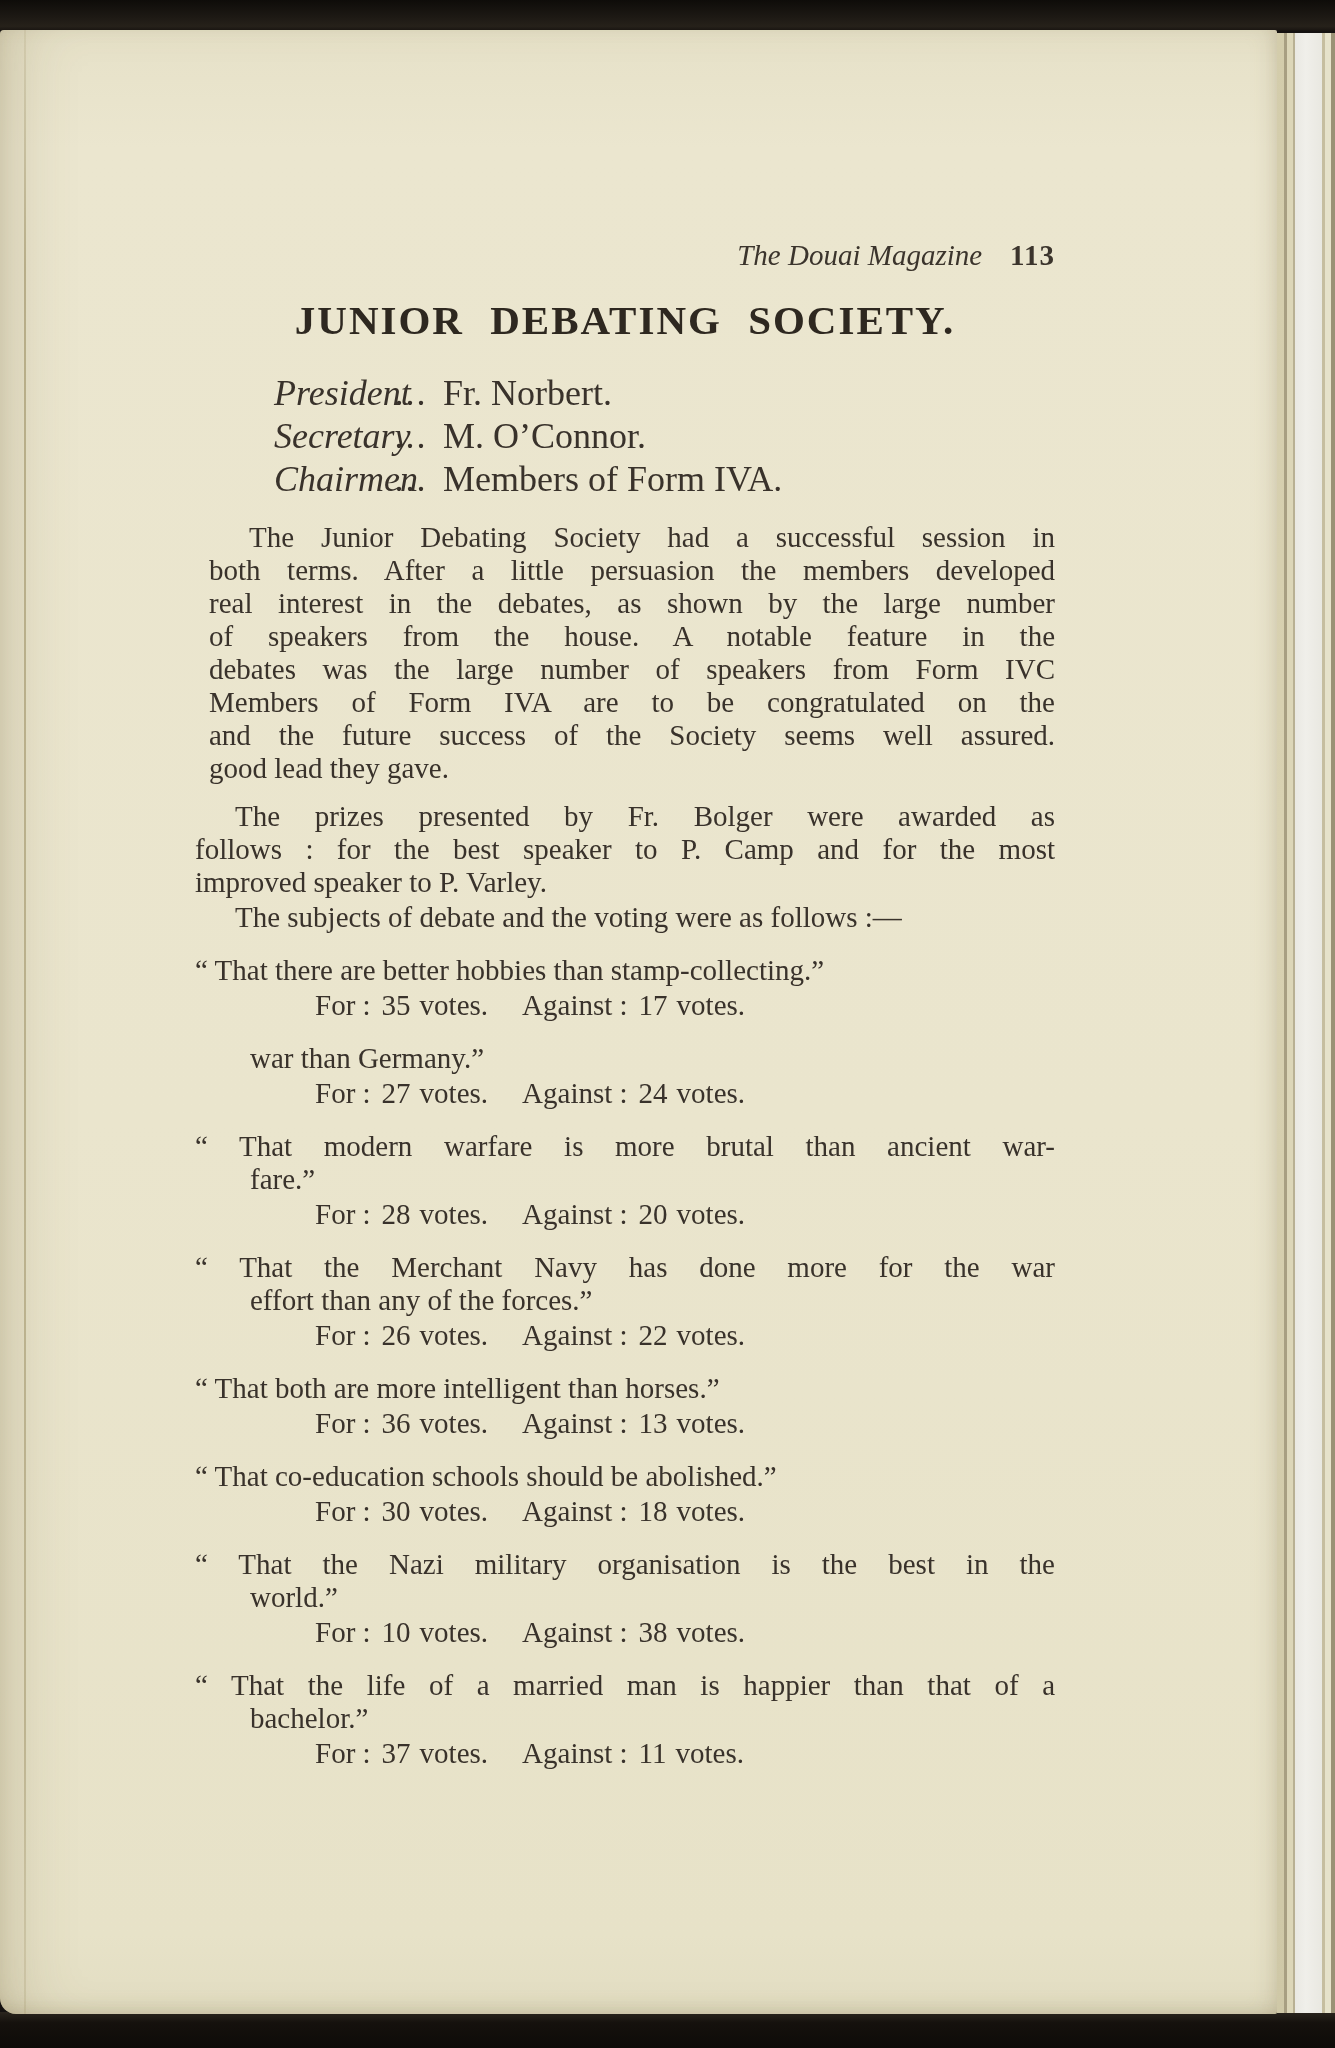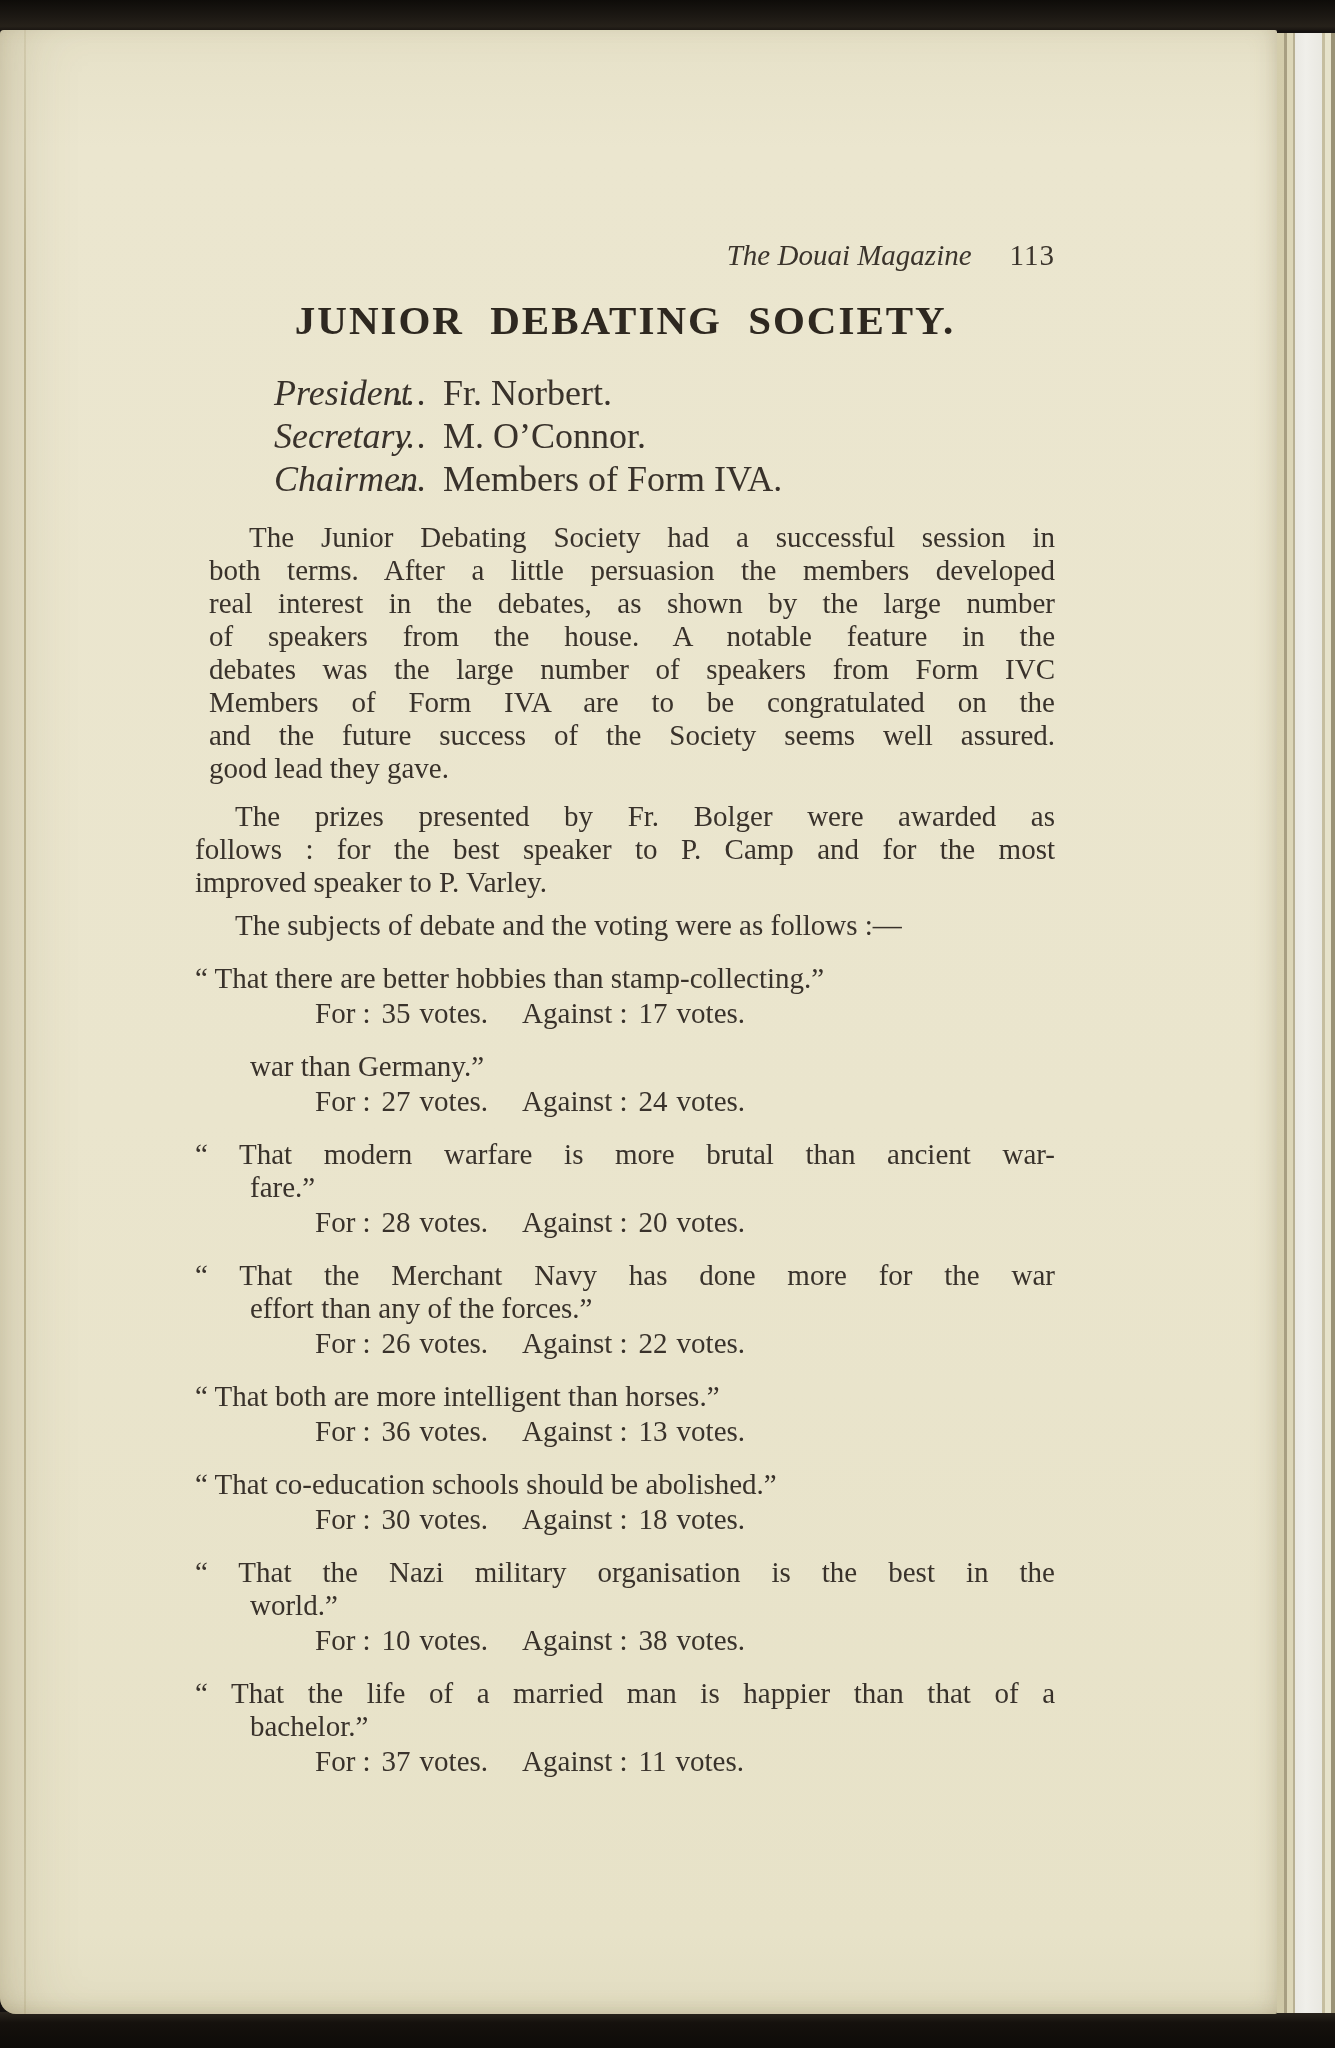--- a/index.html
+++ b/index.html
@@ -27,35 +27,35 @@
          border-radius:4px 2px 2px 16px;
          box-shadow:inset 46px 0 70px -42px rgba(110,92,50,.30),
                     inset -14px 0 26px -14px rgba(120,105,65,.25),
                     inset 0 -10px 22px -12px rgba(110,95,55,.28);}
   .gutter-fold{position:absolute;left:24px;top:0;width:2px;height:100%;
          background:linear-gradient(180deg,rgba(156,143,98,.15),rgba(156,143,98,.6) 12%,rgba(156,143,98,.5) 85%,rgba(156,143,98,.2));}
   
   .text-block{position:relative;margin-left:195px;width:860px;color:#39322b;font-size:29px;}
   .running-header{margin-top:208px;line-height:34px;text-align:right;font-style:italic;
                   color:#3b342c;}
-  .running-header .pgnum{font-style:normal;margin-left:38px;letter-spacing:1px;}
+  .running-header .pgnum{font-style:normal;margin-left:28px;letter-spacing:1px;font-weight:bold;}
   .section-heading{margin-top:30px;line-height:36px;text-align:center;font-weight:bold;
                    font-size:41px;letter-spacing:2px;word-spacing:14px;color:#2e2820;}
   .officers{margin-top:40px;margin-left:79px;font-size:36px;}
   .officer-row{display:flex;line-height:30px;margin-bottom:13px;}
   .officer-label{font-style:italic;width:105px;}
   .officer-dots{width:64px;text-align:center;letter-spacing:2px;}
   .officer-value{flex:1;}
   .para{line-height:33px;}
   .para .pline:first-child{text-indent:40px;}
   .pline{text-align:justify;}
   .stretch{text-align-last:justify;}
   .para1{margin-top:27px;margin-left:14px;}
   .para2{margin-top:15px;}
-  .para3{margin-top:10px;}
+  .para3{margin-top:2px;}
   .motion{margin-top:20px;line-height:33px;}
   .qline{text-align:justify;}
   .qline.cont{padding-left:55px;}
   .vote-line{margin-top:2px;padding-left:120px;line-height:33px;}
   .vote-line .lbl{margin-right:11px;}
   .vote-line .num{margin-right:9px;}
   .vote-gap{display:inline-block;width:34px;}
 </style>
 </head>
 <body>

